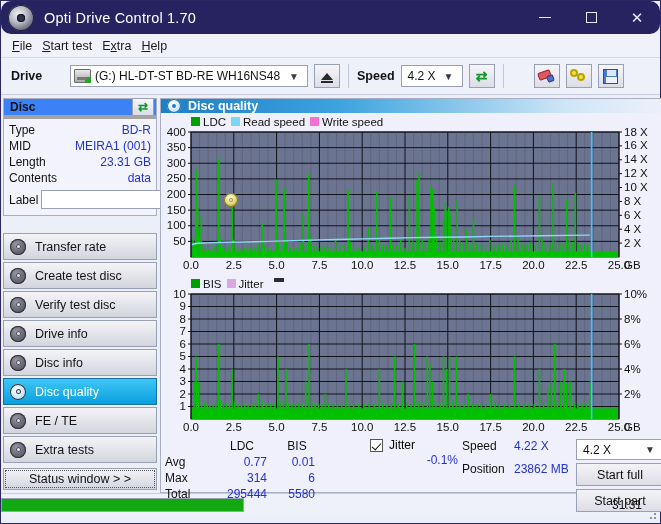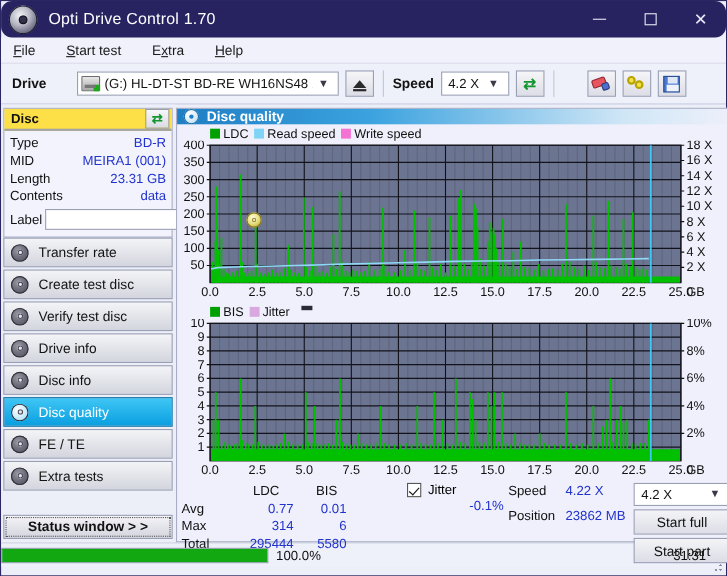--- a/index.html
+++ b/index.html
@@ -21,21 +21,21 @@
   .tb-title { color:#ffffff; font-size:14.5px; margin-left:10px; letter-spacing:.2px; }
   .tb-btns { position:absolute; right:0; top:0; height:33px; display:flex; }
   .tb-btn { width:46px; height:33px; display:flex; align-items:center; justify-content:center;
             color:#e9e9f5; font-size:14px; }
   .tb-btn.close { font-size:15px; }
   .glyph-min { width:12px; height:1px; background:#e9e9f5; }
   .glyph-max { width:11px; height:11px; border:1.4px solid #e9e9f5; }
 
   
   .menubar { height:24px; background:#f0f1fb; display:flex; align-items:center;
-             padding-left:11px; gap:28px; border-bottom:1px solid #d7d9ea; }
+             padding-left:11px; gap:10px; border-bottom:1px solid #d7d9ea; }
   .menu-item { font-size:12.5px; color:#1b1b1b; }
   .menu-item u { text-decoration:underline; }
 
   
   .toolbar { height:37px; background:#eef0fa; display:flex; align-items:center;
              padding:0 5px; gap:6px; border-bottom:1px solid #c9ccdf; }
   .lbl-bold { font-size:12.5px; font-weight:bold; color:#121212; }
   .combo { height:22px; background:#fff; border:1px solid #9aa0b4;
            display:flex; align-items:center; font-size:12px; color:#141414;
            padding:0 3px; position:relative; }
@@ -69,56 +69,56 @@
   .ico-save i{position:absolute;left:3px;top:0;width:9px;height:6px;background:#dfe7f7;}
   .ico-save b{position:absolute;left:2px;bottom:0;width:11px;height:6px;background:#eef2fb;}
 
   
   .body { display:flex; height:398px; }
 
   
   .sidebar { width:158px; background:#eceef8; display:flex; flex-direction:column;
              padding:3px 2px 0 2px; }
   .disc-panel { border:1px solid #a9aec4; background:#f2f3fd; }
-  .disc-head { height:20px; background:#fde047; border-bottom:2px solid #a3a3a3;
+  .disc-head { height:20px; background:#3b82f6; border-bottom:4px solid #a3a3a3;
                display:flex; align-items:center; padding-left:6px; }
   .disc-head .t { font-size:12px; font-weight:bold; color:#111; }
   .mini-btn { width:22px;height:18px; margin-left:auto; margin-right:2px;
               background:linear-gradient(#f7f7f9,#dadbe4); border:1px solid #9aa0b4;
               display:flex;align-items:center;justify-content:center; }
   .disc-rows { padding:3px 5px 5px 5px; }
   .drow { display:flex; justify-content:space-between; font-size:12px; line-height:16px; }
   .drow .k { color:#111; }
   .drow .v { color:#2233cc; }
   .label-row { display:flex; align-items:center; gap:3px; margin-top:3px; }
   .label-row .k { font-size:12px; color:#111; }
   .label-input { flex:1; height:19px; background:#fff; border:1px solid #9aa0b4; }
   .cd-btn { width:22px;height:21px; background:linear-gradient(#f7f7f9,#dadbe4);
             border:1px solid #9aa0b4; display:flex;align-items:center;justify-content:center;}
   .cd-glyph { width:14px;height:14px;border-radius:50%;
      background:radial-gradient(circle at 42% 35%,#fdfbe0 0%,#e7de7e 45%,#bdae36 78%,#8e8420 100%);
      box-shadow:inset 0 0 0 1px #7c7320; position:relative;}
   .cd-glyph:after{content:"";position:absolute;left:5px;top:5px;width:4px;height:4px;
      border-radius:50%;background:#f6f3dc;box-shadow:inset 0 0 0 1px #9a9038;}
 
-  .navlist { margin-top:0; display:flex; flex-direction:column; gap:2px; }
+  .navlist { margin-top:17px; display:flex; flex-direction:column; gap:2px; }
   .navbtn { height:27px; background:linear-gradient(#f4f4f7,#d3d5de);
             border:1px solid #9aa0b4; display:flex; align-items:center;
             padding-left:6px; gap:9px; font-size:12.5px; color:#131313; }
   .navbtn.active { background:linear-gradient(#3fc6f5,#0a9fe0); border-color:#1372a3; color:#fff; }
   .disc-ico { width:16px;height:16px;border-radius:50%; flex:none;
      background:radial-gradient(circle at 40% 35%,#9a9aa6 0%,#6e6e7c 45%,#4a4a57 100%);
      box-shadow:inset 0 0 0 1px #2f2f3a; position:relative; }
   .disc-ico:after{content:"";position:absolute;left:5.5px;top:5.5px;width:5px;height:5px;
      border-radius:50%;background:#e6e6ec;box-shadow:inset 0 0 0 1px #4a4a57;}
   .navbtn.active .disc-ico{background:radial-gradient(circle at 40% 35%,#ffffff 0%,#cfeefc 45%,#8ad4f2 100%);}
   .spacer { flex:1; }
   .statuswin { height:22px; margin:0 0 3px 0; background:linear-gradient(#f4f4f7,#d3d5de);
                border:1px solid #9aa0b4; display:flex;align-items:center;justify-content:center;
-               font-size:12.5px; font-weight:bold; color:#111;
+               font-size:12.5px; font-weight:normal; color:#111;
                outline:1px dotted #555; outline-offset:-3px; }
 
   
   .rightpane { flex:1; margin:3px 3px 0 1px; border:1px solid #a9aec4;
                background:#eff0fb; display:flex; flex-direction:column; }
   .dq-head { height:19px; display:flex; align-items:center; gap:7px; padding-left:6px;
              background:linear-gradient(90deg,#1f7ec4 0%,#3ca3df 35%,#cfe6f6 80%,#eff0fb 100%); }
   .dq-head .t { font-size:12.5px; font-weight:bold; color:#fff; }
   .dq-ico { width:14px;height:14px;border-radius:50%;
      background:radial-gradient(circle at 40% 35%,#ffffff 0%,#d8ecfa 50%,#8fc9ea 100%);
@@ -861,17 +861,16 @@
           </div>
         </div>
       </div>
     </div>
   </div>
 
   <div class="statusbar">
     <div class="sb-progress">
       <div class="sb-fill" id="sbFill" style="width: 100%;"></div>
     </div>
-    <div class="sb-pct">100.0%</div>
     <div class="sb-time">31:31</div>
   </div>
   <div class="grip"></div>
 </div>
 
 </body></html>

